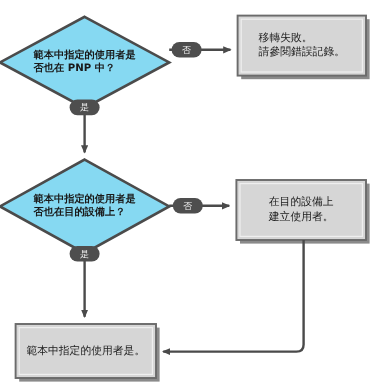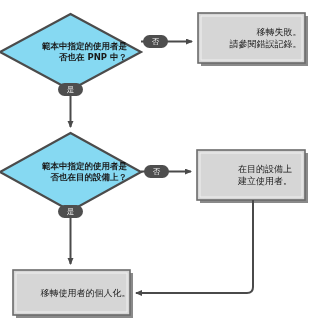--- a/index.html
+++ b/index.html
@@ -20,27 +20,26 @@
     left: 0;
     top: 0;
     width: 310px;
     height: 320px;
   }
   .node-text {
     position: absolute;
     display: flex;
     align-items: center;
     justify-content: center;
-    text-align: right;
+    text-align: left;
     color: #1a1a1a;
     font-size: 9px;
     line-height: 12px;
     pointer-events: none;
     white-space: pre-line;
-    margin-left: 14px;
   }
   .diamond-text {
     font-size: 8.5px;
     line-height: 11px;
     font-weight: bold;
   }
   .pill-label {
     position: absolute;
     display: flex;
     align-items: center;
@@ -128,21 +127,21 @@
 
   <div class="node-text" style="left:200px; top:15px; width:103px; height:46px;">移轉失敗。
 請參閱錯誤記錄。</div>
 
   <div class="node-text diamond-text" style="left:8px; top:148px; width:125px; height:48px;">範本中指定的使用者是
 否也在目的設備上？</div>
 
   <div class="node-text" style="left:199px; top:152px; width:104px; height:46px;">在目的設備上
 建立使用者。</div>
 
-  <div class="node-text" style="left:15px; top:272px; width:113px; height:41px;">移轉使用者的個人化。</div>
+  <div class="node-text" style="left:15px; top:272px; width:113px; height:41px;">範本中指定的使用者是。</div>
 
   <div class="pill-label" style="left:143px; top:35px; width:25px; height:13px;">否</div>
 
   <div class="pill-label" style="left:58px; top:83px; width:25px; height:13px;">是</div>
 
   <div class="pill-label" style="left:144px; top:165px; width:25px; height:13px;">否</div>
 
   <div class="pill-label" style="left:58px; top:205px; width:25px; height:13px;">是</div>
 
 </div>

